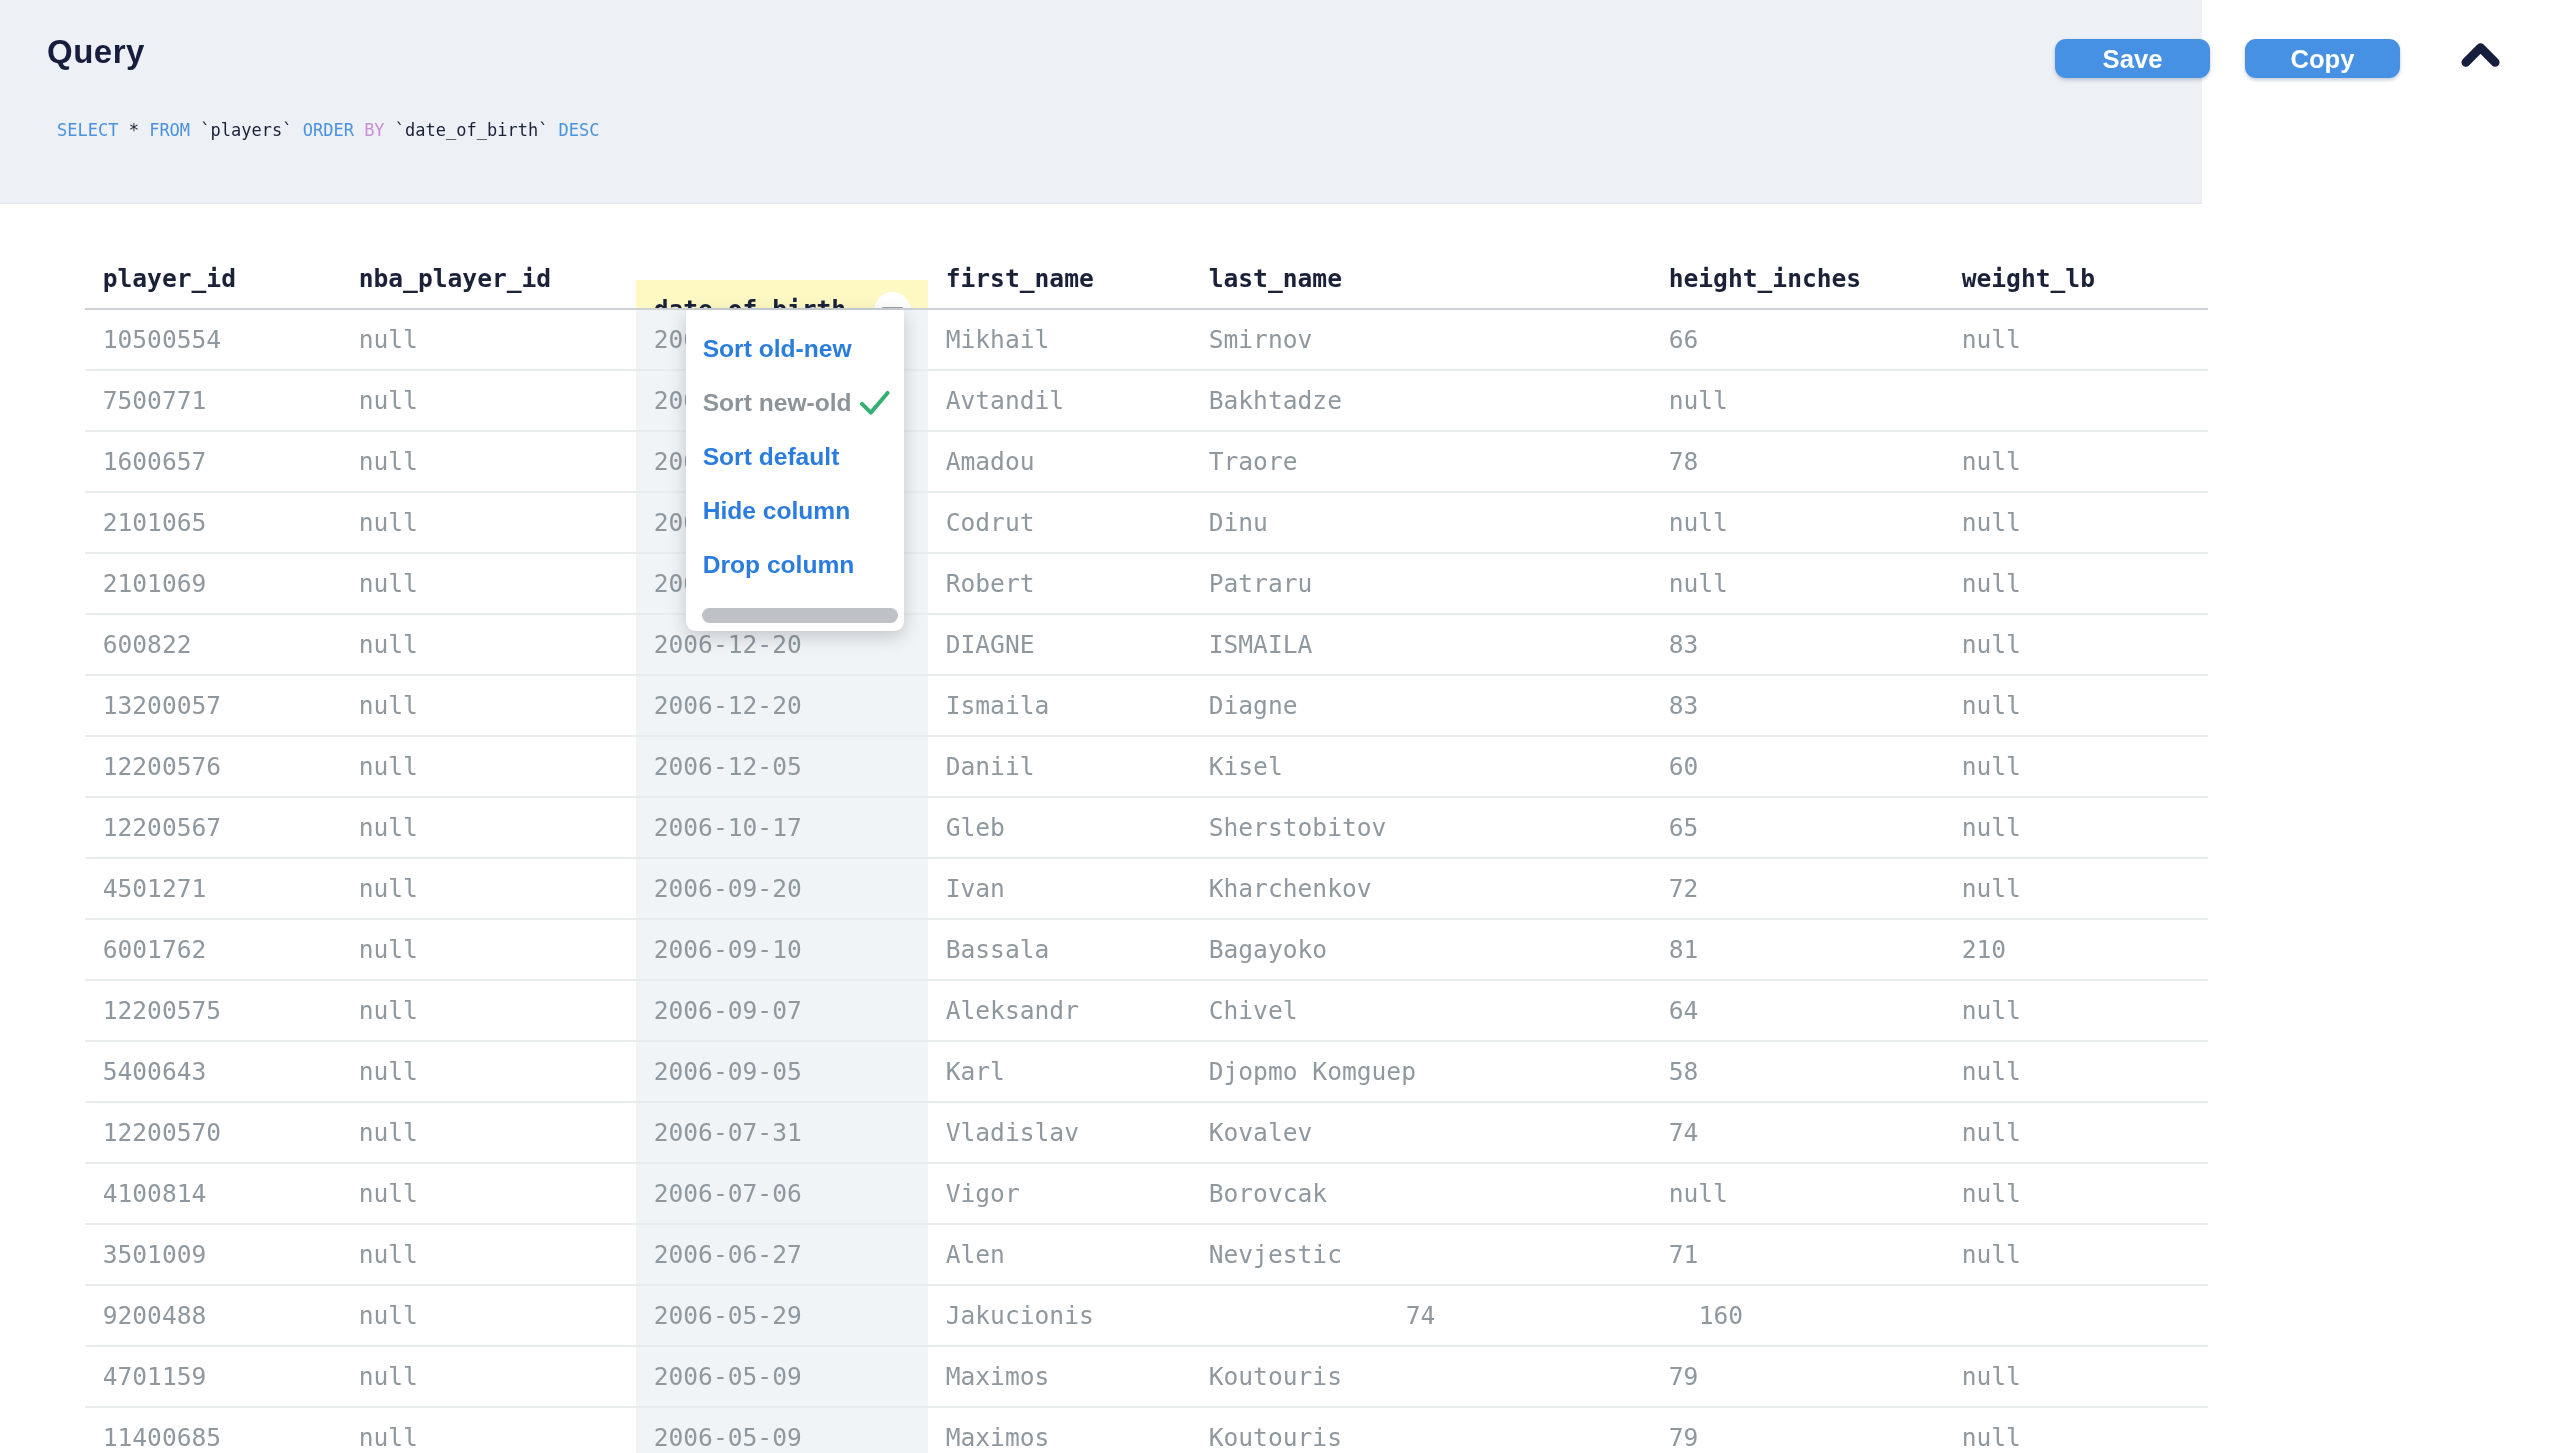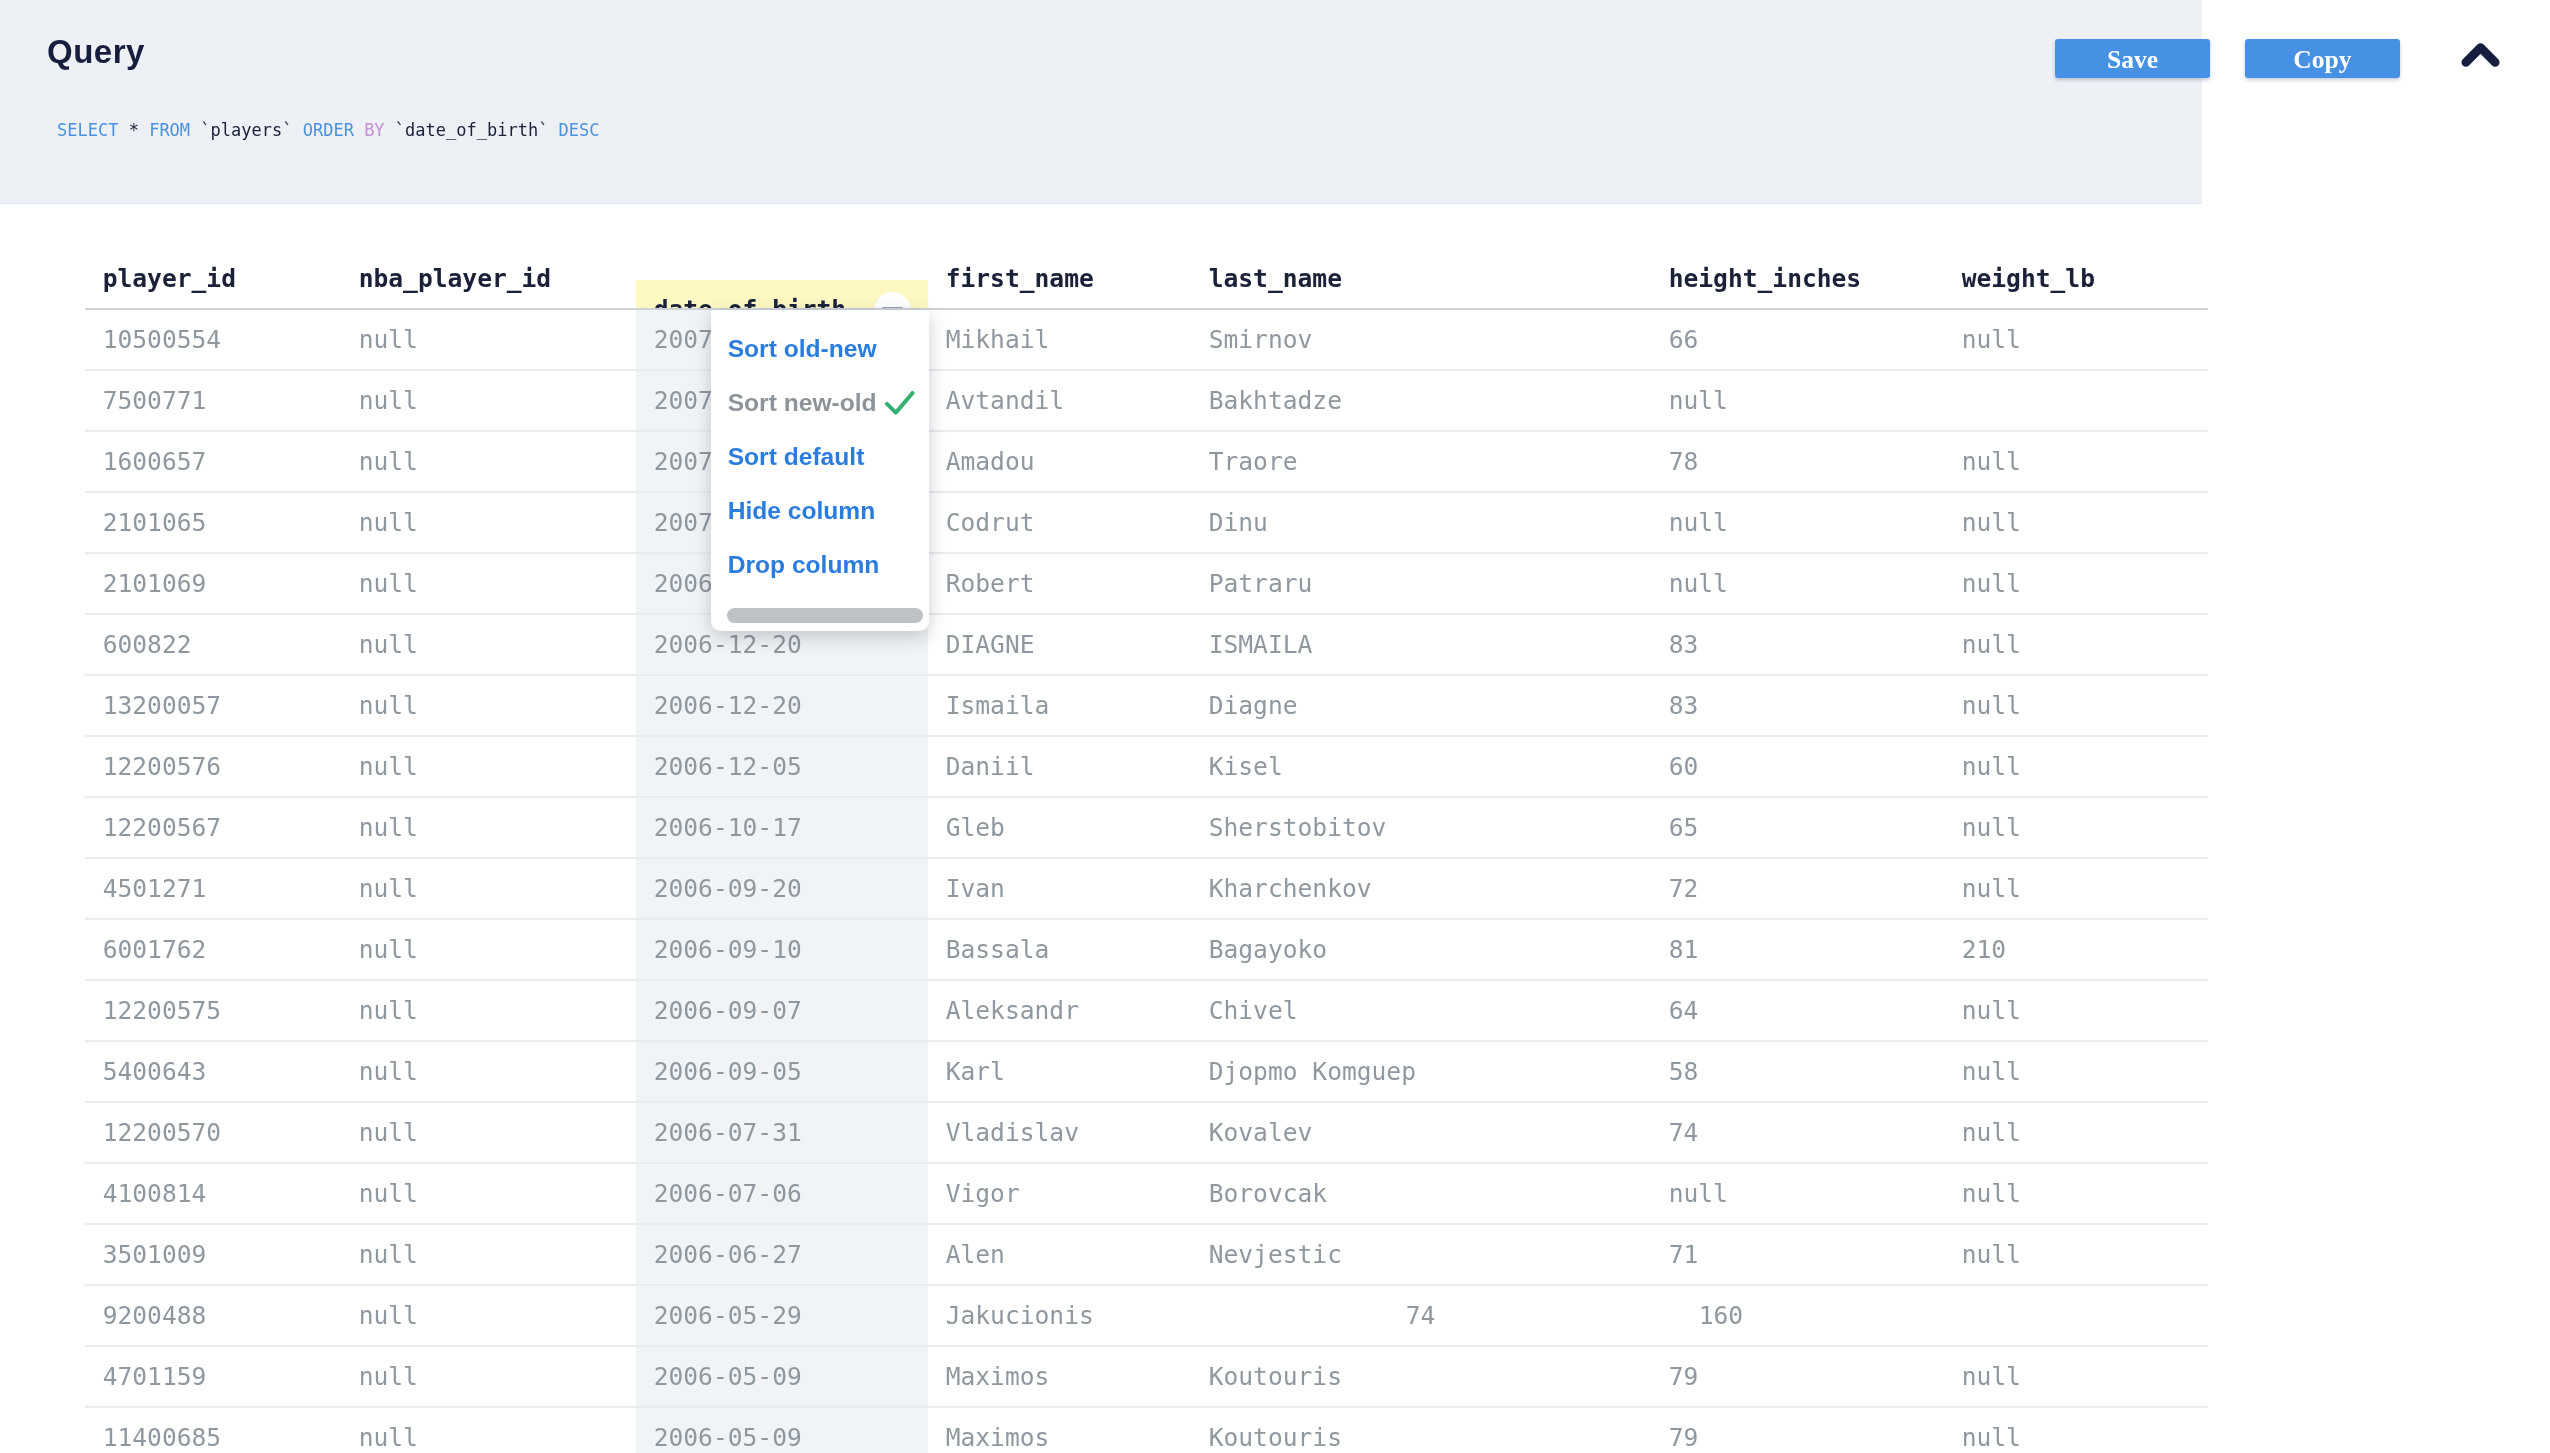--- a/index.html
+++ b/index.html
@@ -7,22 +7,22 @@
   #app{position:relative;width:2550px;height:1453px;overflow:hidden;background:#ffffff;}
 
   
   .query-bar{position:absolute;left:0;top:0;width:2202px;height:203px;background:#edf0f4;border-bottom:1px solid #e2e6ea;}
   .query-title{position:absolute;left:47px;top:33px;font-size:33px;font-weight:bold;color:#171d3c;letter-spacing:0.5px;}
   .sql-line{position:absolute;left:57px;top:120px;font-family:"DejaVu Sans Mono","Liberation Mono",monospace;font-size:17px;white-space:pre;}
   .tok-keyword{color:#4b92de;}
   .tok-keyword2{color:#c98fd9;}
   .tok-plain{color:#1a2139;}
 
-  .btn{position:absolute;top:39px;width:155px;height:39px;background:#4691e4;border:none;border-radius:3px;
-       color:#ffffff;font-family:Liberation Serif, serif;font-size:25.6px;font-weight:bold;text-align:center;line-height:39px;
+  .btn{position:absolute;top:39px;width:155px;height:39px;background:#4691e4;border:none;border-radius:11px;
+       color:#ffffff;font-family:Liberation Sans, sans-serif;font-size:25.6px;font-weight:bold;text-align:center;line-height:39px;
        box-shadow:0 2px 3.9px rgba(40,70,130,0.28);cursor:pointer;}
   #save-btn{left:2055px;}
   #copy-btn{left:2245px;}
   .collapse-toggle{position:absolute;left:2458px;top:35px;width:47px;height:43px;cursor:pointer;}
 
   
   .table-wrap{position:absolute;left:85px;top:249px;width:2123px;}
   .t-row{display:flex;height:61px;box-sizing:border-box;}
   .t-head{border-bottom:2px solid #ccd2d8;}
   .t-body-row{border-bottom:2px solid #e9eced;}
@@ -32,21 +32,21 @@
   .c0{width:256px;} .c1{width:295px;} .c2{width:292px;} .c3{width:263px;} .c4{width:460px;} .c5{width:293px;} .c6{width:263px;}
   .t-head .hl{background:#fef9c3;position:relative;margin-top:31px;}
   .t-body-row .hl{background:#f1f4f6;}
 
   .col-menu-btn{position:absolute;right:16.7px;top:11.8px;width:37px;height:37px;border-radius:50%;background:#ffffff;
                 border:none;cursor:pointer;box-shadow:0 1px 2px rgba(0,0,0,0.08);padding:0;}
   .col-menu-btn .bar{display:block;width:20.7px;height:3px;background:#9aa1a8;margin:3.9px auto 0;border-radius:1px;}
   .col-menu-btn .bar:first-child{margin-top:10.8px;}
 
   
-  .col-menu{position:absolute;left:711px;top:310px;width:218px;height:321px;background:#ffffff;z-index:20;
+  .col-menu{position:absolute;left:686px;top:310px;width:218px;height:321px;background:#ffffff;z-index:20;
             border-radius:2px 2px 9.8px 9.8px;box-shadow:0 5.9px 17.7px rgba(30,40,60,0.22);box-sizing:border-box;padding-top:11.8px;}
   .menu-item{height:54px;display:flex;align-items:center;justify-content:space-between;padding:0 13.8px 0 16.7px;
              font-size:24.6px;font-weight:bold;color:#2b7cdf;cursor:pointer;}
   .menu-item.active{color:#8d9499;}
   .menu-scrollbar{position:absolute;left:15.8px;bottom:7.9px;width:196px;height:14.8px;border-radius:7.9px;background:#bec2c6;cursor:pointer;}
 </style>
 </head>
 <body>
 
 <div id="app">

